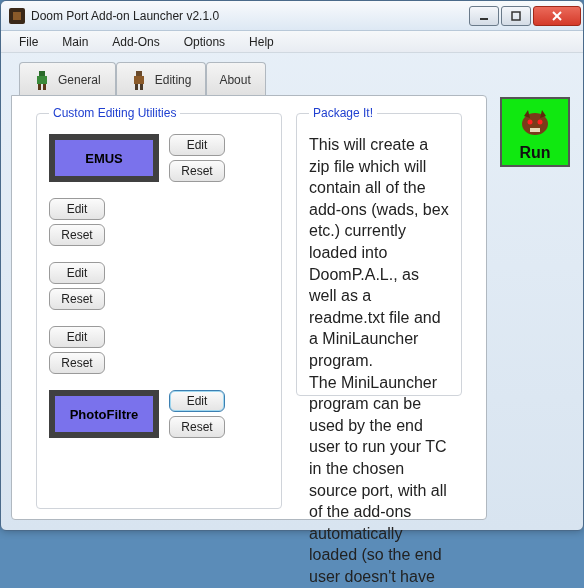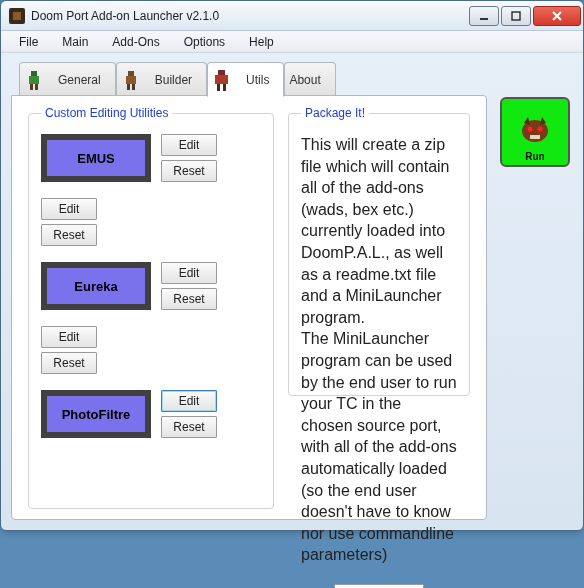--- a/index.html
+++ b/index.html
@@ -78,47 +78,47 @@
   }
   .tabs-area { flex: 1; display: flex; flex-direction: column; }
   .tabstrip {
     display: flex;
     height: 34px;
     margin-left: 8px;
     gap: 0;
   }
   .tab {
     display: flex; align-items: center;
-    padding: 4px 14px 4px 4px;
+    padding: 4px 14px 4px 12px;
     border: 1px solid #b0b8c0;
     border-bottom: none;
     background: linear-gradient(#f4f4f4, #e0e0e0);
     border-radius: 4px 4px 0 0;
     color: #333;
-    gap: 14px;
+    gap: 6px;
     position: relative;
     top: 1px;
   }
   .tab.active {
     background: #fff;
     z-index: 2;
     top: 1px;
     border-bottom: 1px solid #fff;
     margin-bottom: -1px;
   }
   .tab-icon {
     width: 20px; height: 22px;
     display: flex; align-items: center; justify-content: center;
   }
   .tabpanel {
     background: #fff;
     border: 1px solid #b0b8c0;
     flex: 1;
     border-radius: 0 4px 4px 4px;
-    padding: 10px 16px;
+    padding: 10px 24px;
     display: flex;
     gap: 14px;
     position: relative;
     z-index: 1;
   }
   fieldset.group {
     border: 1px solid #d0d4da;
     border-radius: 4px;
     padding: 14px 12px 12px 12px;
     margin: 0;
@@ -145,21 +145,21 @@
     font-size: 13px;
     display: flex; align-items: center; justify-content: center;
     font-family: inherit;
   }
   .small-btns { display: flex; flex-direction: column; gap: 4px; }
   .std-btn {
     min-width: 56px;
     height: 22px;
     background: linear-gradient(#fbfbfb, #e4e4e4);
     border: 1px solid #9a9a9a;
-    border-radius: 1px;
+    border-radius: 6px;
     font-family: inherit;
     font-size: 12px;
     color: #222;
     padding: 0 10px;
   }
   .std-btn.focused {
     border: 1px solid #3c7fb1;
     box-shadow: 0 0 0 1px #a0d8f0 inset;
   }
   .pkg-col {
@@ -174,24 +174,24 @@
   .side-col {
     width: 76px;
     display: flex; flex-direction: column;
     justify-content: space-between;
     align-items: center;
     padding: 36px 0 6px 0;
   }
   .big-btn {
     width: 70px; height: 70px;
     border: 2px solid #555;
-    border-radius: 6px;
+    border-radius: 0;
     display: flex; flex-direction: column;
     align-items: center; justify-content: flex-end;
-    font-size: 10px; color: #111; font-weight: bold;
+    font-size: 16px; color: #111; font-weight: bold;
     padding-bottom: 3px;
     gap: 2px;
   }
   .big-btn.run { background: #10e810; }
   .big-btn.exit { background: #e81010; }
   .big-icon { width: 38px; height: 38px; display:flex; align-items:center; justify-content:center; }
   svg { display: block; }
 </style>
 </head>
 <body>
@@ -244,32 +244,21 @@
         </div>
         <div class="tab">
           <span class="tab-icon">
             <svg width="16" height="20">
                 <rect x="5" y="1" width="6" height="5" fill="#6a4a2a"></rect>
                 <rect x="3" y="6" width="10" height="8" fill="#8a5a2a"></rect>
                 <rect x="4" y="14" width="3" height="6" fill="#4a3a2a"></rect>
                 <rect x="9" y="14" width="3" height="6" fill="#4a3a2a"></rect>
               </svg>
           </span>
-          <span>Builder</span>
-        </div>
-        <div class="tab active">
-          <span class="tab-icon">
-            <svg width="20" height="22">
-                <rect x="6" y="1" width="7" height="5" fill="#7a2a2a"></rect>
-                <rect x="3" y="6" width="13" height="9" fill="#aa3a2a"></rect>
-                <rect x="5" y="15" width="3" height="7" fill="#4a2a1a"></rect>
-                <rect x="11" y="15" width="3" height="7" fill="#4a2a1a"></rect>
-              </svg>
-          </span>
-          <span>Utils</span>
+          <span>Editing</span>
         </div>
         <div class="tab">
           <span>About</span>
         </div>
       </div>
 
       <div class="tabpanel">
         <fieldset class="group">
           <legend>Custom Editing Utilities</legend>
           <div class="utils-col">
@@ -283,21 +272,20 @@
             </div>
 
             <div class="util-row">
               <div class="small-btns">
                 <button class="std-btn">Edit</button>
                 <button class="std-btn">Reset</button>
               </div>
             </div>
 
             <div class="util-row">
-              <button class="util-btn">Eureka</button>
               <div class="small-btns">
                 <button class="std-btn">Edit</button>
                 <button class="std-btn">Reset</button>
               </div>
             </div>
 
             <div class="util-row">
               <div class="small-btns">
                 <button class="std-btn">Edit</button>
                 <button class="std-btn">Reset</button>

